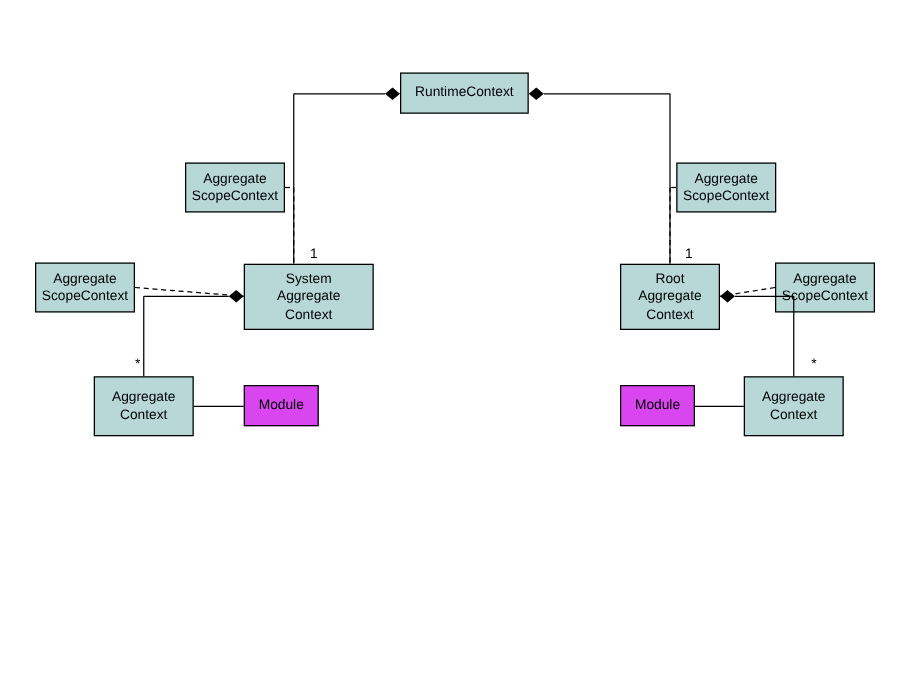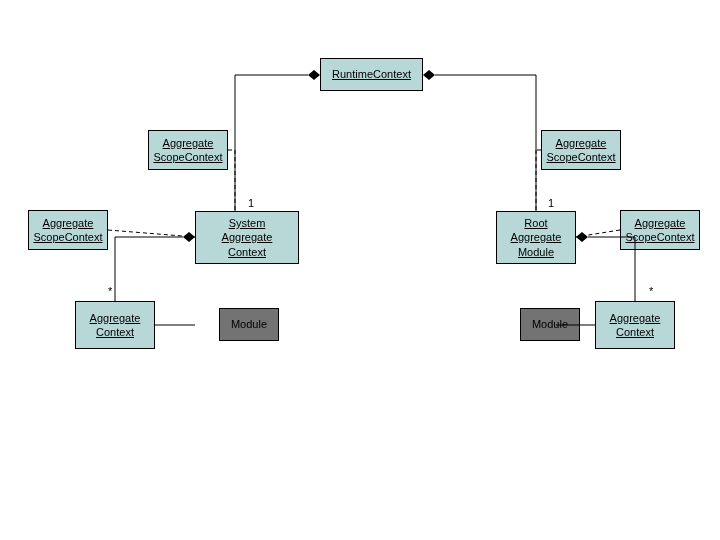--- a/index.html
+++ b/index.html
@@ -15,22 +15,22 @@
   .box {
     position: absolute;
     border: 1px solid #000;
     display: flex;
     align-items: center;
     justify-content: center;
     text-align: center;
     line-height: 1.3;
     box-sizing: border-box;
   }
-  .teal { background: #b8d8d8; text-decoration: underline; }
-  .gray { background: #737373; margin-left: 24px; }
+  .teal { background: #b8d8d8; }
+  .gray { background: #d946ef; }
   svg.conn {
     position: absolute;
     top: 0;
     left: 0;
     width: 720px;
     height: 540px;
     pointer-events: none;
   }
   .mult {
     position: absolute;
@@ -70,21 +70,21 @@
 </div>
 
 <div class="box teal" style="left:541px; top:130px; width:80px; height:40px; white-space:pre;">
   <span>Aggregate
 ScopeContext</span>
 </div>
 
 <div class="box teal" style="left:496px; top:211px; width:80px; height:53px; white-space:pre;">
   <span>Root
 Aggregate
-Module</span>
+Context</span>
 </div>
 
 <div class="box teal" style="left:620px; top:210px; width:80px; height:40px; white-space:pre;">
   <span>Aggregate
 ScopeContext</span>
 </div>
 
 <div class="box gray" style="left:496px; top:308px; width:60px; height:33px;">
   <span>Module</span>
 </div>

